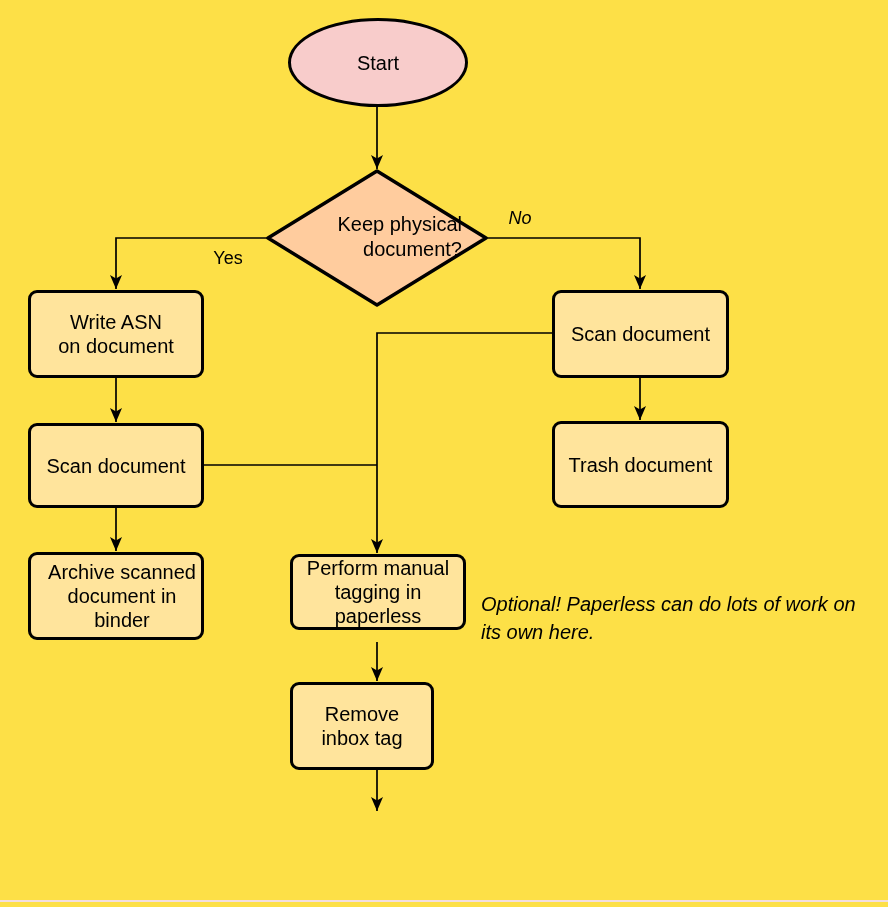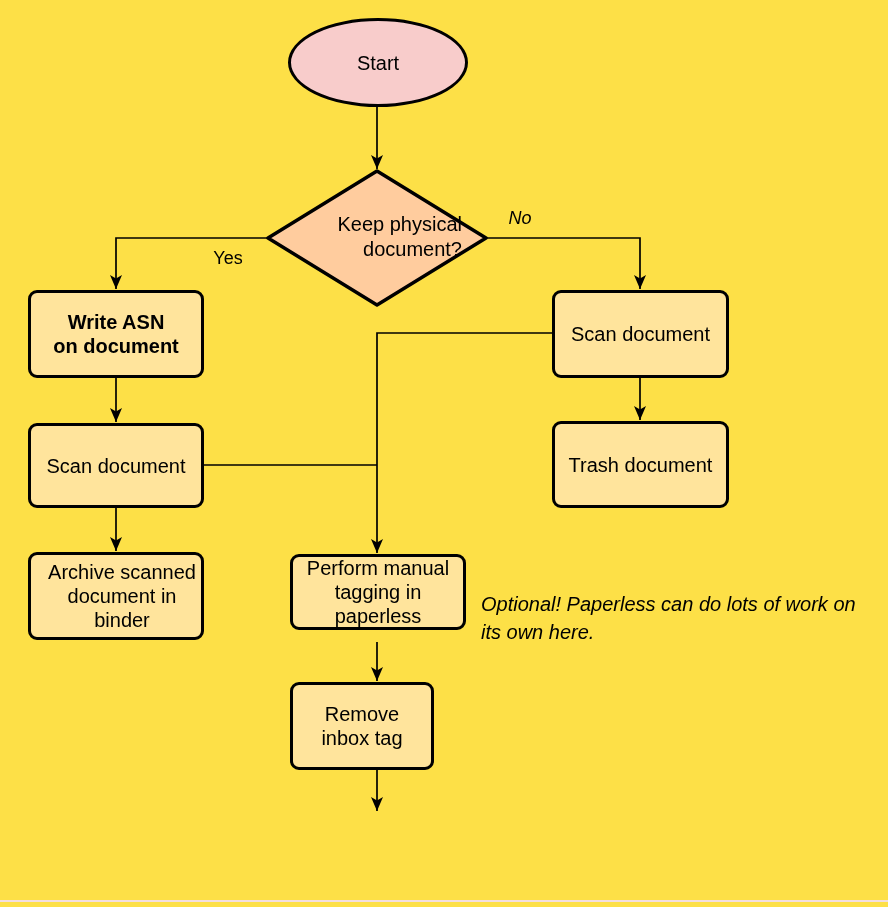--- a/index.html
+++ b/index.html
@@ -64,21 +64,21 @@
   <div class="node terminator" style="left:288px;top:18px;width:180px;height:89px;">
     <span>Start</span>
   </div>
 
   <div class="diamond-label">Keep physical
 document?</div>
 
   <div class="edge-label" style="left:198px;top:208px;width:60px;margin-top:40px;">Yes</div>
   <div class="edge-label" style="left:490px;top:208px;width:60px;font-style:italic;">No</div>
 
-  <div class="node process" style="left:28px;top:290px;width:176px;height:88px;font-weight:bold;">
+  <div class="node process" style="left:28px;top:290px;width:176px;height:88px;">
     <span>Write ASN
 on document</span>
   </div>
 
   <div class="node process" style="left:28px;top:423px;width:176px;height:85px;">
     <span>Scan document</span>
   </div>
 
   <div class="node process" style="left:28px;top:552px;width:176px;height:88px;padding-left:12px;">
     <span>Archive scanned

